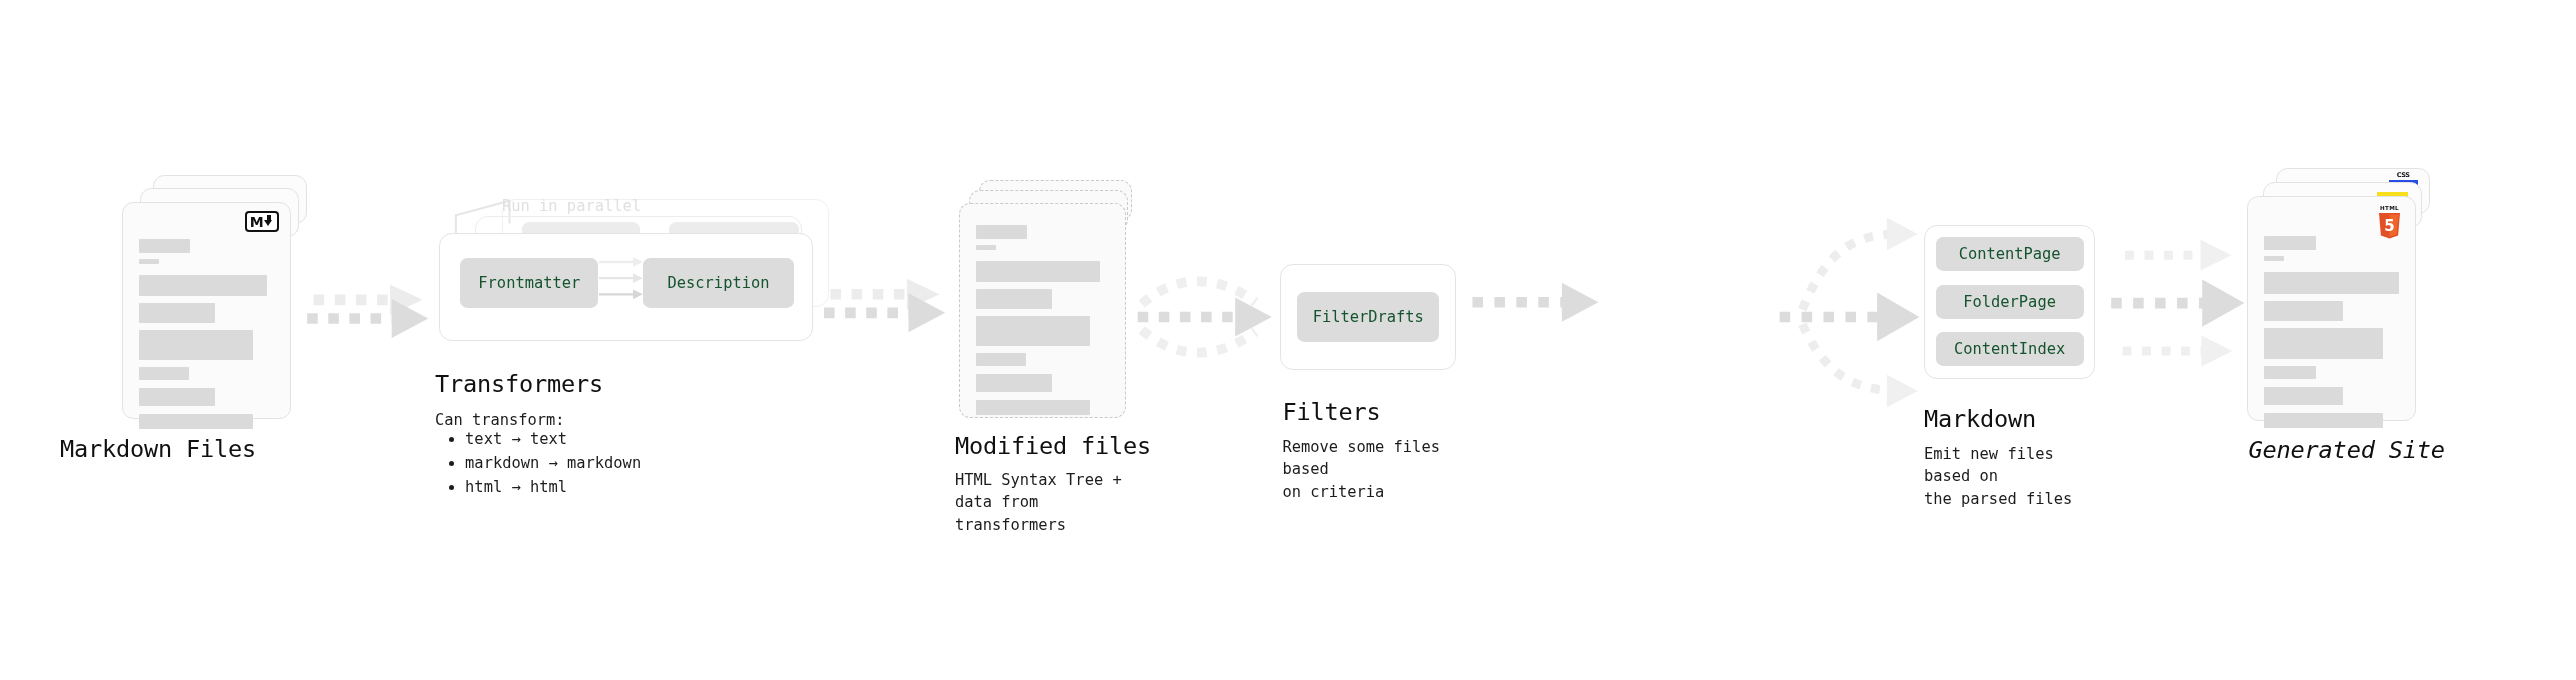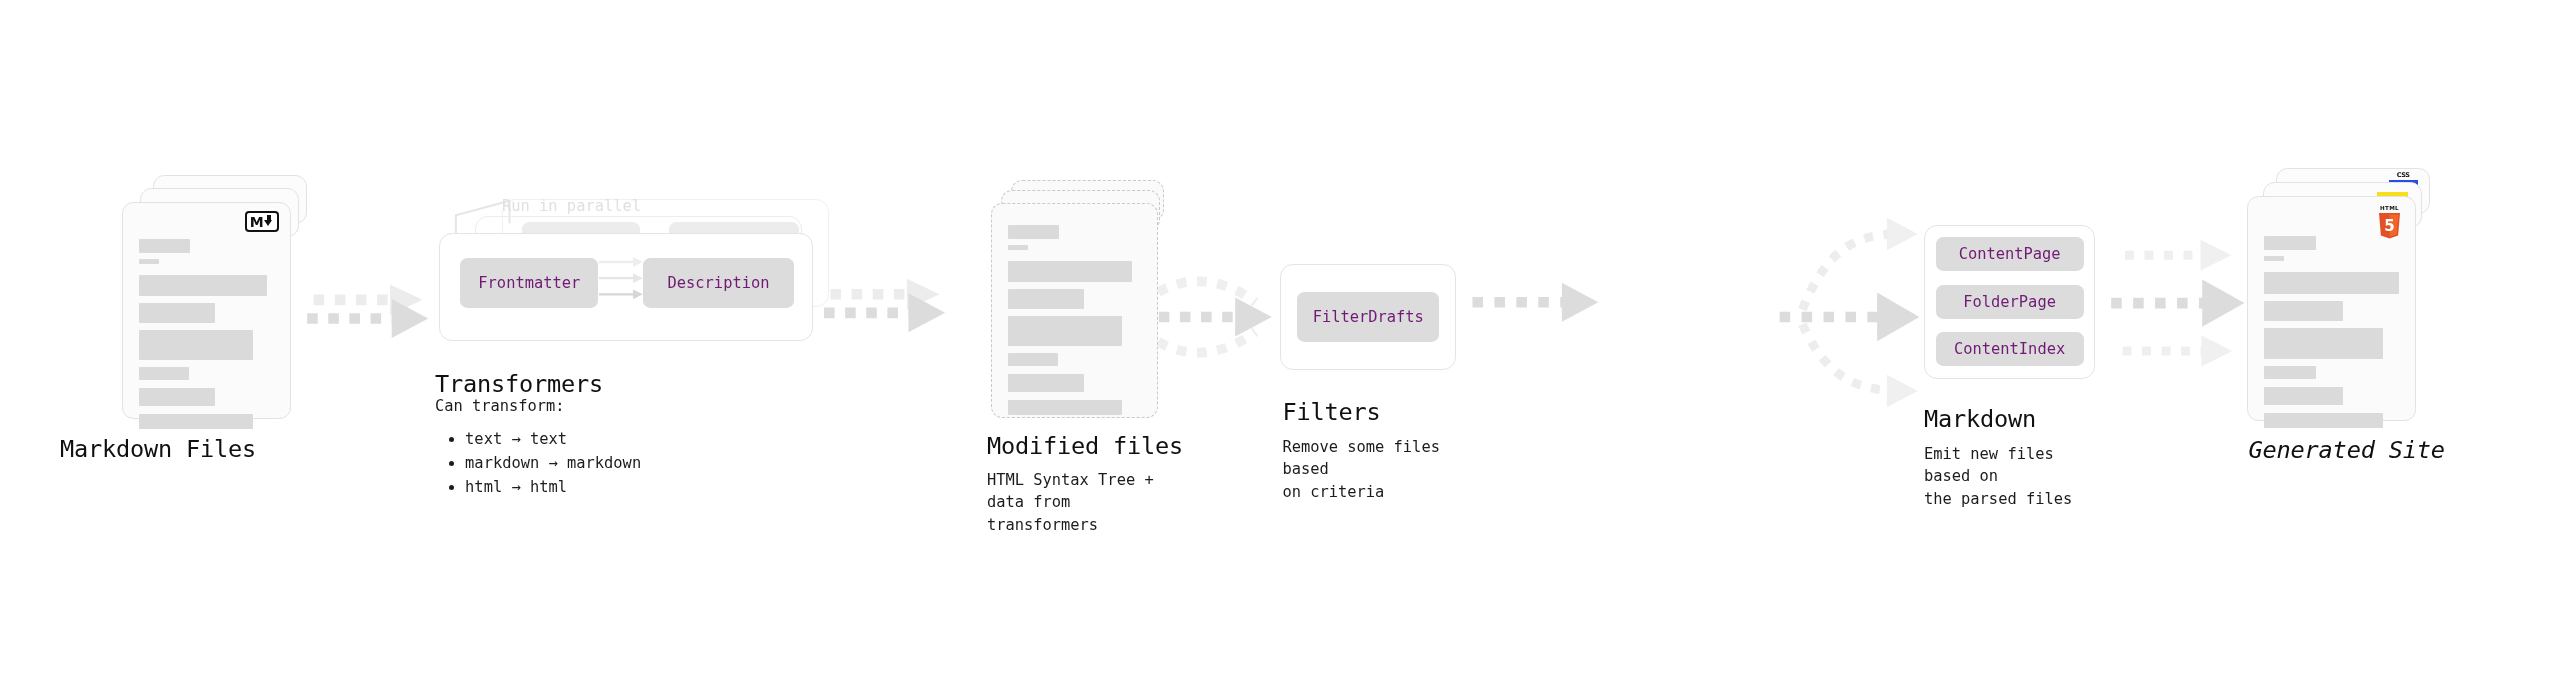--- a/index.html
+++ b/index.html
@@ -150,21 +150,21 @@
   .chip {
     position: absolute;
     box-sizing: border-box;
     background: #dcdcdc;
     border-radius: 7.3px;
     display: flex;
     align-items: center;
     justify-content: center;
     font-family: "DejaVu Sans Mono", "Liberation Mono", monospace;
     font-size: 15.4px;
-    color: #701a75;
+    color: #14532d;
     white-space: nowrap;
   }
   .chip.ghost2 { background: #ececec; color: transparent; }
   .chip.ghost1 { background: #e4e4e4; color: transparent; }
 
   
   .overlay {
     position: absolute;
     left: 0; top: 0;
     width: 2576px;
@@ -303,31 +303,31 @@
           <line x1="0" y1="52" x2="44" y2="52" stroke="#d6d6d6" stroke-width="3"></line>
           <polygon points="42,46 54,52 42,58" fill="#d6d6d6"></polygon>
         </svg>
       </div>
     </div>
 
     <div class="parallel-label" style="left:63px; top:-2.4px;">Run in parallel</div>
 
     <div class="title" style="position:absolute; left:-4.1px; top:171px;">Transformers</div>
 
-    <div class="subtitle" style="position:absolute; left:-4.1px; top:196px;">Can transform:</div>
+    <div class="subtitle" style="position:absolute; left:-4.1px; top:210px;">Can transform:</div>
 
     <ul style="position:absolute; left:8.1px; top:229px; margin:0; padding-left:18px;
                list-style:disc;">
       <li class="subtitle" style="margin-bottom:1.6px;">text → text</li>
       <li class="subtitle" style="margin-bottom:1.6px;">markdown → markdown</li>
       <li class="subtitle">html → html</li>
     </ul>
   </div>
 
-  <div class="node" style="left:959px; top:180px;margin-left:32px;">
+  <div class="node" style="left:959px; top:180px;">
 
     <div class="docstack" style="width:187px; height:236px;">
       <div class="doc dashed" style="left:19.5px; top:0px; width:153px; height:41px;"></div>
       <div class="doc dashed" style="left:9.8px; top:9.8px; width:159px; height:41px;"></div>
 
       <div class="doc dashed" style="left:0px; top:23px; width:167px; height:215px;">
         <div class="doc-body" style="top:21px;">
           <div class="bar" style="width:51px;  height:14px;"></div>
           <div class="bar" style="width:19.5px;  height:5.7px; margin-bottom:10.6px;"></div>
           <div class="bar" style="width:124px; height:21px; margin-bottom:7.3px;"></div>

